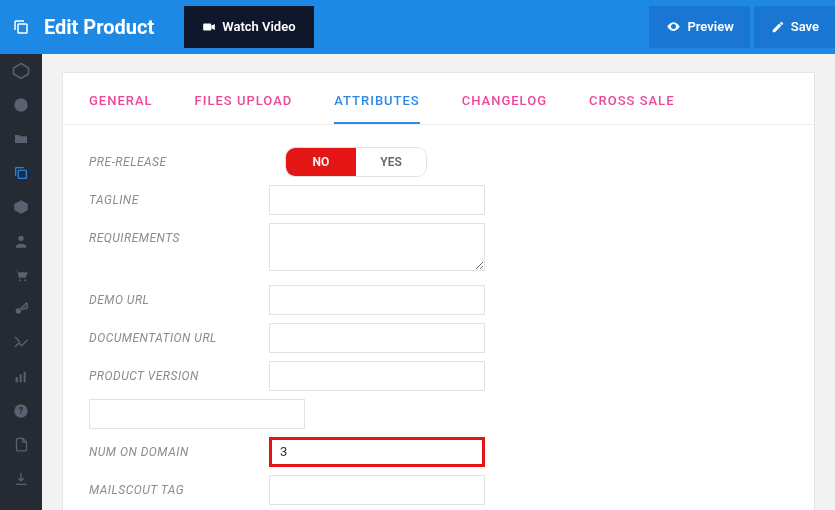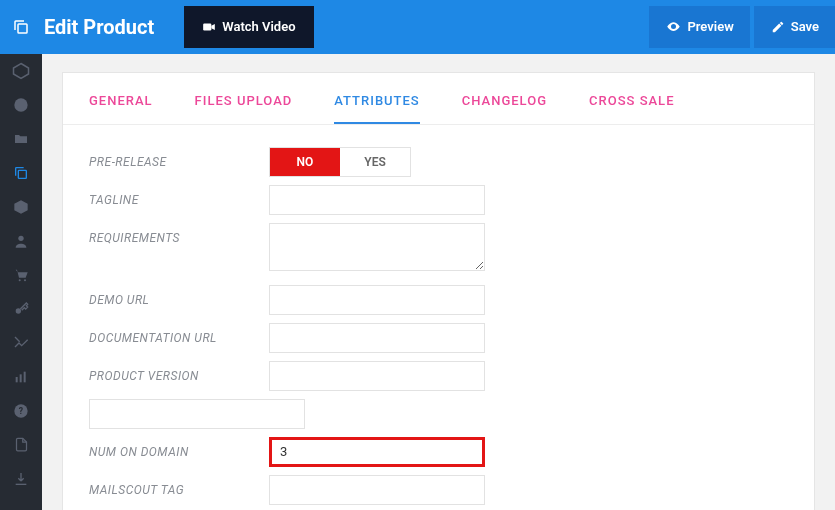--- a/index.html
+++ b/index.html
@@ -96,21 +96,21 @@
   .form-row.short { margin-bottom: 8px; }
   .form-label {
     width: 180px;
     color: #888c93;
     font-size: 12px;
     letter-spacing: 0.5px;
     padding-top: 8px;
     font-style: italic;
   }
 
-  .toggle-group { display: flex; border: 1px solid #e2e2e2; border-radius: 0; overflow: hidden; }
+  .toggle-group { display: flex; border: 1px solid #e2e2e2; border-radius: 10px; overflow: hidden; margin-left: 16px; }
   .toggle-btn {
     width: 70px; height: 28px;
     display:flex; align-items:center; justify-content:center;
     font-size: 12px; font-weight: 600;
     background:#fff; color:#666;
   }
   .toggle-btn.selected { background:#e31515; color:#fff; }
 
   .text-input, .text-area {
     width: 216px;

